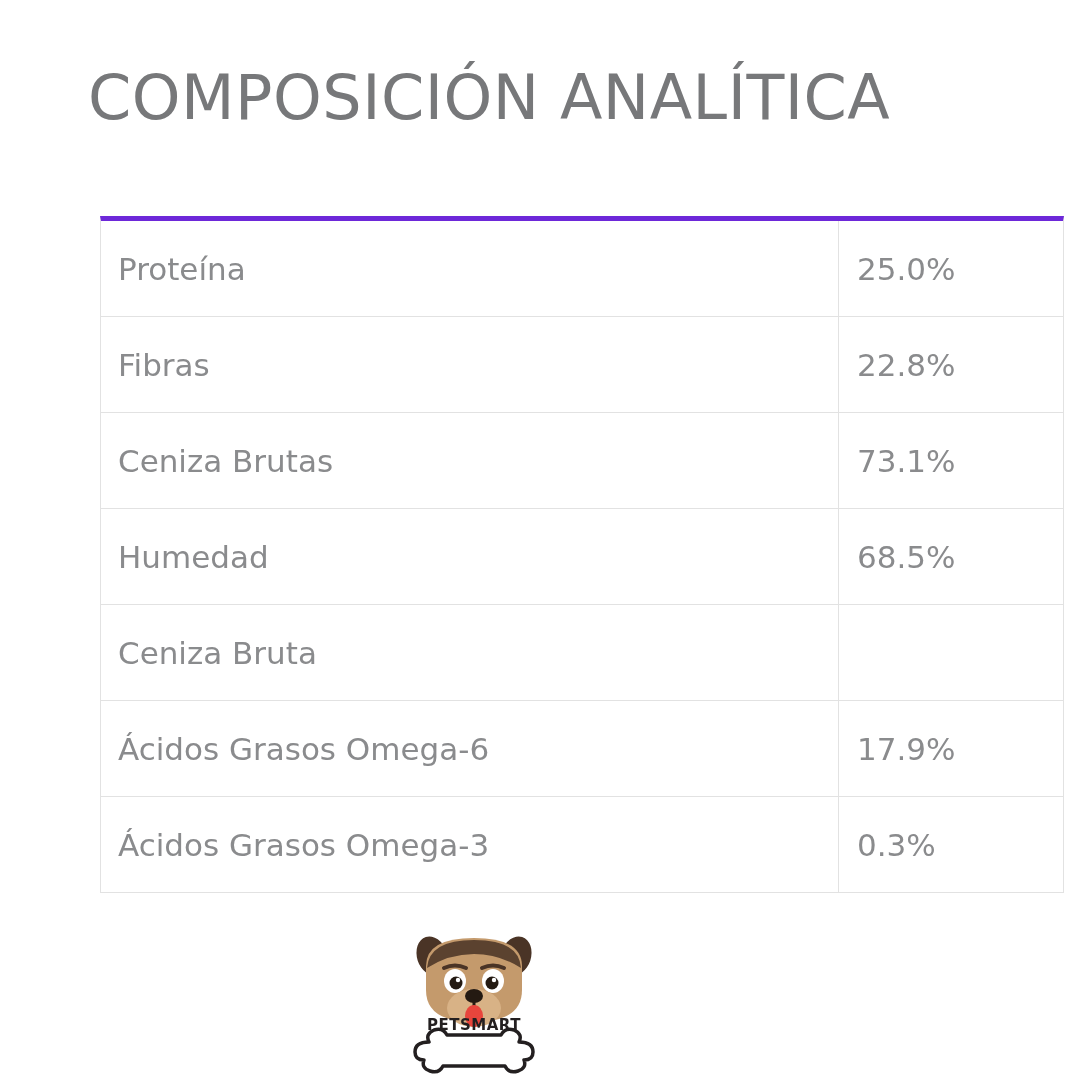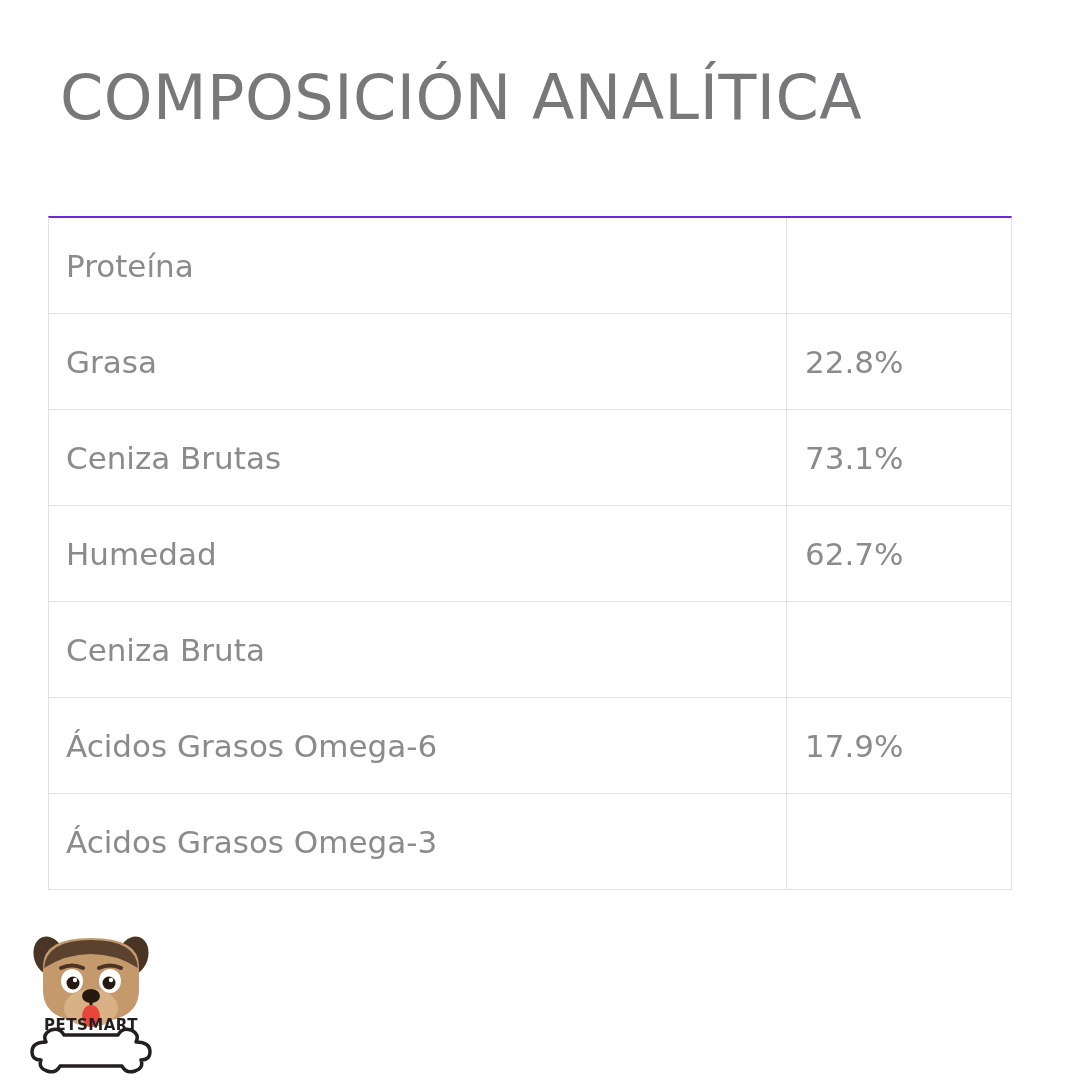--- a/index.html
+++ b/index.html
@@ -11,38 +11,39 @@
     height: 1080px;
     background: #ffffff;
     font-family: "DejaVu Sans", "Liberation Sans", sans-serif;
     overflow: hidden;
   }
   .page {
     position: relative;
     width: 892px;
     height: 1080px;
     box-sizing: border-box;
+    margin-left: 28px;
   }
   .title {
     position: absolute;
     left: 60px;
     top: 62px;
     font-size: 62px;
     font-weight: 400;
     letter-spacing: 0.5px;
     color: #77787a;
     line-height: 1.15;
     white-space: nowrap;
   }
   .table {
     position: absolute;
-    left: 48px;
+    left: 72px;
     top: 216px;
     width: 964px;
-    border-top: 2px solid #6d28d9;
+    border-top: 5px solid #6d28d9;
     border-left: 1px solid #e2e2e2;
     border-right: 1px solid #e2e2e2;
     box-sizing: border-box;
   }
   .row {
     display: flex;
     height: 96px;
     border-bottom: 1px solid #e2e2e2;
     box-sizing: border-box;
   }
@@ -58,26 +59,26 @@
     width: 738px;
     padding-left: 17px;
     border-right: 1px solid #e2e2e2;
   }
   .cell-value {
     flex: 1;
     padding-left: 18px;
   }
   .logo {
     position: absolute;
-    left: 16px;
+    left: 0;
     right: 0;
     bottom: 6px;
     display: flex;
     flex-direction: column;
-    align-items: flex-start;
+    align-items: center;
     justify-content: flex-end;
     height: 160px;
   }
   .logo-mark {
     position: relative;
     width: 150px;
     height: 150px;
   }
   .logo-mark svg {
     display: block;
@@ -87,48 +88,50 @@
 <body>
 
 <div class="page">
 
   <div class="title">COMPOSICIÓN ANALÍTICA</div>
 
   <div class="table">
 
     <div class="row">
       <div class="cell cell-name">Proteína</div>
+      <div class="cell cell-value">25.0%</div>
     </div>
 
     <div class="row">
-      <div class="cell cell-name">Grasa</div>
+      <div class="cell cell-name">Fibras</div>
       <div class="cell cell-value">22.8%</div>
     </div>
 
     <div class="row">
       <div class="cell cell-name">Ceniza Brutas</div>
       <div class="cell cell-value">73.1%</div>
     </div>
 
     <div class="row">
       <div class="cell cell-name">Humedad</div>
-      <div class="cell cell-value">62.7%</div>
+      <div class="cell cell-value">68.5%</div>
     </div>
 
     <div class="row">
       <div class="cell cell-name">Ceniza Bruta</div>
     </div>
 
     <div class="row">
       <div class="cell cell-name">Ácidos Grasos Omega-6</div>
       <div class="cell cell-value">17.9%</div>
     </div>
 
     <div class="row">
       <div class="cell cell-name">Ácidos Grasos Omega-3</div>
+      <div class="cell cell-value">0.3%</div>
     </div>
 
   </div>
 
   <div class="logo">
     <div class="logo-mark">
       <svg width="150" height="150" viewBox="0 0 150 150" xmlns="http://www.w3.org/2000/svg">
 
         <g>
 

